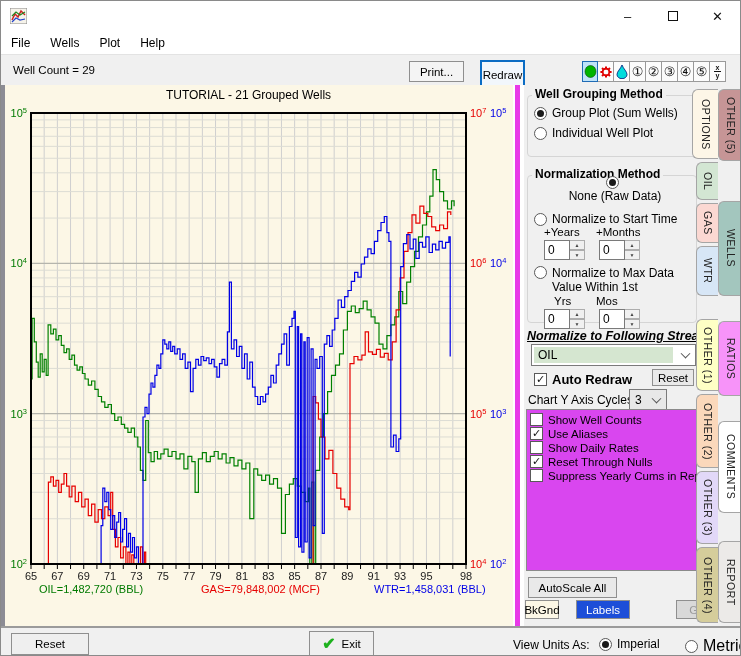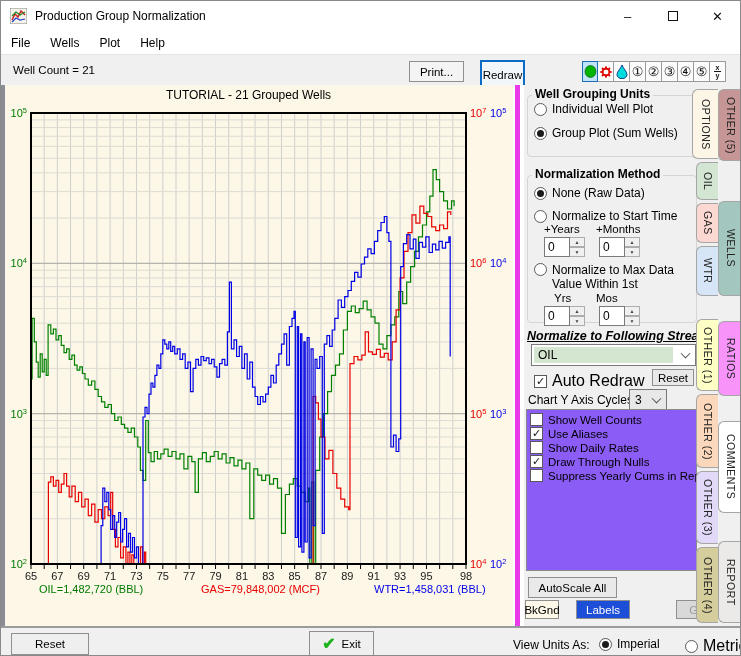--- a/index.html
+++ b/index.html
@@ -52,21 +52,21 @@
   .spin .arrows { width:15px; height:20px; display:flex; flex-direction:column; }
   .spin .arrows div { flex:1; border:1px solid #adadad; border-left:none; background:#f0f0f0; font-size:5px; color:#444; display:flex; align-items:center; justify-content:center; }
   .stream-header { position:absolute; left:3px; font-weight:bold; font-style:italic; text-decoration:underline; font-size:12.5px; white-space:nowrap; }
   .combo { position:absolute; background:#fff; border:1px solid #7a7a7a; display:flex; align-items:center; }
   .combo .fill { position:absolute; left:2px; top:2px; bottom:2px; right:22px; background:#d5e6d0; }
   .combo .txt { position:relative; margin-left:6px; font-size:12px; z-index:1; }
   .combo .chev { position:absolute; right:6px; top:50%; width:7px; height:7px; border-right:1.5px solid #555; border-bottom:1.5px solid #555; transform:translateY(-70%) rotate(45deg); }
   .checkbox { width:13px; height:13px; border:1px solid #595959; background:#fff; font-size:11px; line-height:11px; text-align:center; color:#111; flex:0 0 13px; margin-right:5px; }
   .check-row { display:flex; align-items:center; }
   .small-btn { position:absolute; background:#e9e9e9; border:1px solid #8f8f8f; font-size:11.5px; display:flex; align-items:center; justify-content:center; }
-  .listbox { position:absolute; left:2px; width:171px; background:#8b5cf6; border:1px solid #8a8a8a; padding:3px 0 1px 3px; }
+  .listbox { position:absolute; left:2px; width:171px; background:#d946ef; border:1px solid #8a8a8a; padding:3px 0 1px 3px; }
   .listbox .check-row { margin-bottom:1px; }
   .listbox .radio-label { font-size:11.5px; }
 
   
   .tab { position:absolute; border:1px solid #a5a5a5; border-right:none; border-radius:6px 0 0 6px; display:flex; align-items:center; justify-content:center; }
   .tab span { writing-mode:vertical-rl; font-size:10.5px; color:#222; letter-spacing:0.5px; white-space:nowrap; }
 
   
   .footer { position:absolute; left:0; top:625px; width:100%; height:31px; background:#f0f0f0; border-top:2px solid #9b9b9b; }
   .footer .btn { position:absolute; background:#efefef; border:1px solid #8f8f8f; font-size:11.5px; display:flex; align-items:center; justify-content:center; }
@@ -79,39 +79,38 @@
 </head>
 <body>
 
 <div class="titlebar">
   <svg class="app-icon" viewBox="0 0 17 16">
     <rect x="0" y="0" width="17" height="16" fill="#f6f3ea" stroke="#888"></rect>
     <polyline points="2,12 5,6 8,9 11,3 15,7" fill="none" stroke="#cc2222" stroke-width="1.5"></polyline>
     <polyline points="2,14 6,10 10,12 15,11" fill="none" stroke="#2244cc" stroke-width="1.2"></polyline>
     <polyline points="2,8 6,4 10,7 15,4" fill="none" stroke="#228822" stroke-width="1.2"></polyline>
   </svg>
-  <span class="title-text">Production Group Normalization</span>
   <div class="winbtns">
     <div class="winbtn">–</div>
     <div class="winbtn">
         <span class="sq"></span>
       </div>
     <div class="winbtn">✕</div>
   </div>
 </div>
 
 <div class="menubar">
   <span class="menu-item">File</span>
   <span class="menu-item">Wells</span>
   <span class="menu-item">Plot</span>
   <span class="menu-item">Help</span>
 </div>
 
 <div class="toolbar">
-  <span class="wellcount">Well Count = 21</span>
+  <span class="wellcount">Well Count = 29</span>
   <div class="tb-btn btn-print">Print...</div>
   <div class="tb-btn btn-redraw">Redraw</div>
   <div class="icon-strip" id="icon-strip">
       <div class="tbicon sel">
         <svg width="13" height="13" viewBox="0 0 13 13">
           <ellipse cx="6.5" cy="6.5" rx="5.5" ry="6" fill="#00b400" stroke="#064806" stroke-width="0.6"></ellipse>
         </svg>
       </div>
       <div class="tbicon">
         <svg width="14" height="14" viewBox="0 0 14 14">
@@ -281,34 +280,34 @@
       <text x="373" y="508" text-anchor="start" font-size="11" fill="#0000e6">WTR=1,458,031 (BBL)</text>
     </svg>
 </div>
 <div class="divider">
     <div class="mag"></div>
   </div>
 
 <div class="panel">
 
   <div class="groupbox" style="top:10px; height:62px;">
-    <div class="group-title">Well Grouping Units</div>
+    <div class="group-title">Well Grouping Method</div>
+    <div class="radio-row" style="margin-top:10px;">
+      <span class="radio checked"></span>
+      <span class="radio-label">Group Plot (Sum Wells)</span>
+    </div>
     <div class="radio-row">
       <span class="radio"></span>
       <span class="radio-label">Individual Well Plot</span>
     </div>
-    <div class="radio-row" style="margin-top:10px;">
-      <span class="radio checked"></span>
-      <span class="radio-label">Group Plot (Sum Wells)</span>
-    </div>
   </div>
 
   <div class="groupbox" style="top:90px; height:148px;">
     <div class="group-title">Normalization Method</div>
-    <div class="radio-row" style="margin-top:10px;">
+    <div class="radio-row" style="margin-top:0;flex-direction:column;">
       <span class="radio checked"></span>
       <span class="radio-label">None (Raw Data)</span>
     </div>
     <div class="radio-row" style="margin-top:9px;">
       <span class="radio"></span>
       <span class="radio-label">Normalize to Start Time</span>
     </div>
     <div class="spin-labels">
       <span style="width:52px;">+Years</span>
       <span>+Months</span>
@@ -359,21 +358,21 @@
   </div>
 
   <div class="stream-header" style="top:244px;">Normalize to Following Stream</div>
   <div class="combo" style="left:7px; top:259px; width:165px; height:22px;">
     <div class="fill"></div>
     <span class="txt">OIL</span>
     <span class="chev"></span>
   </div>
   <div class="check-row" style="position:absolute; left:10px; top:287px;">
     <span class="checkbox">✓</span>
-    <span style="font-size:16px;">Auto Redraw</span>
+    <span style="font-size:13px;font-weight:bold;">Auto Redraw</span>
   </div>
   <div class="small-btn" style="left:128px; top:284px; width:42px; height:17px;">Reset</div>
 
   <span style="position:absolute; left:4px; top:308px; font-size:12px;">Chart Y Axis Cycles</span>
   <div class="combo" style="left:105px; top:304px; width:38px; height:21px; background:#e8e8e8;">
     <span class="txt" style="margin-left:5px;">3</span>
     <span class="chev"></span>
   </div>
 
   <div class="listbox" id="display-options-list" style="top:324px; height:162px;">
@@ -384,21 +383,21 @@
       <div class="check-row">
         <span class="checkbox">✓</span>
         <span class="radio-label">Use Aliases</span>
       </div>
       <div class="check-row">
         <span class="checkbox"></span>
         <span class="radio-label">Show Daily Rates</span>
       </div>
       <div class="check-row">
         <span class="checkbox">✓</span>
-        <span class="radio-label">Draw Through Nulls</span>
+        <span class="radio-label">Reset Through Nulls</span>
       </div>
       <div class="check-row">
         <span class="checkbox"></span>
         <span class="radio-label">Suppress Yearly Cums in Report</span>
       </div>
     </div>
 
   <div class="small-btn" style="left:4px; top:492px; width:89px; height:21px;">AutoScale All</div>
   <div class="small-btn" id="bkgnd-btn" style="left: 1px; top: 515px; width: 34px; height: 19px; background: rgb(252, 247, 230);">BkGnd</div>
   <div class="small-btn" id="labels-btn" style="left: 52px; top: 515px; width: 54px; height: 19px; color: rgb(255, 255, 255); background: #1d4ed8;">Labels</div>

